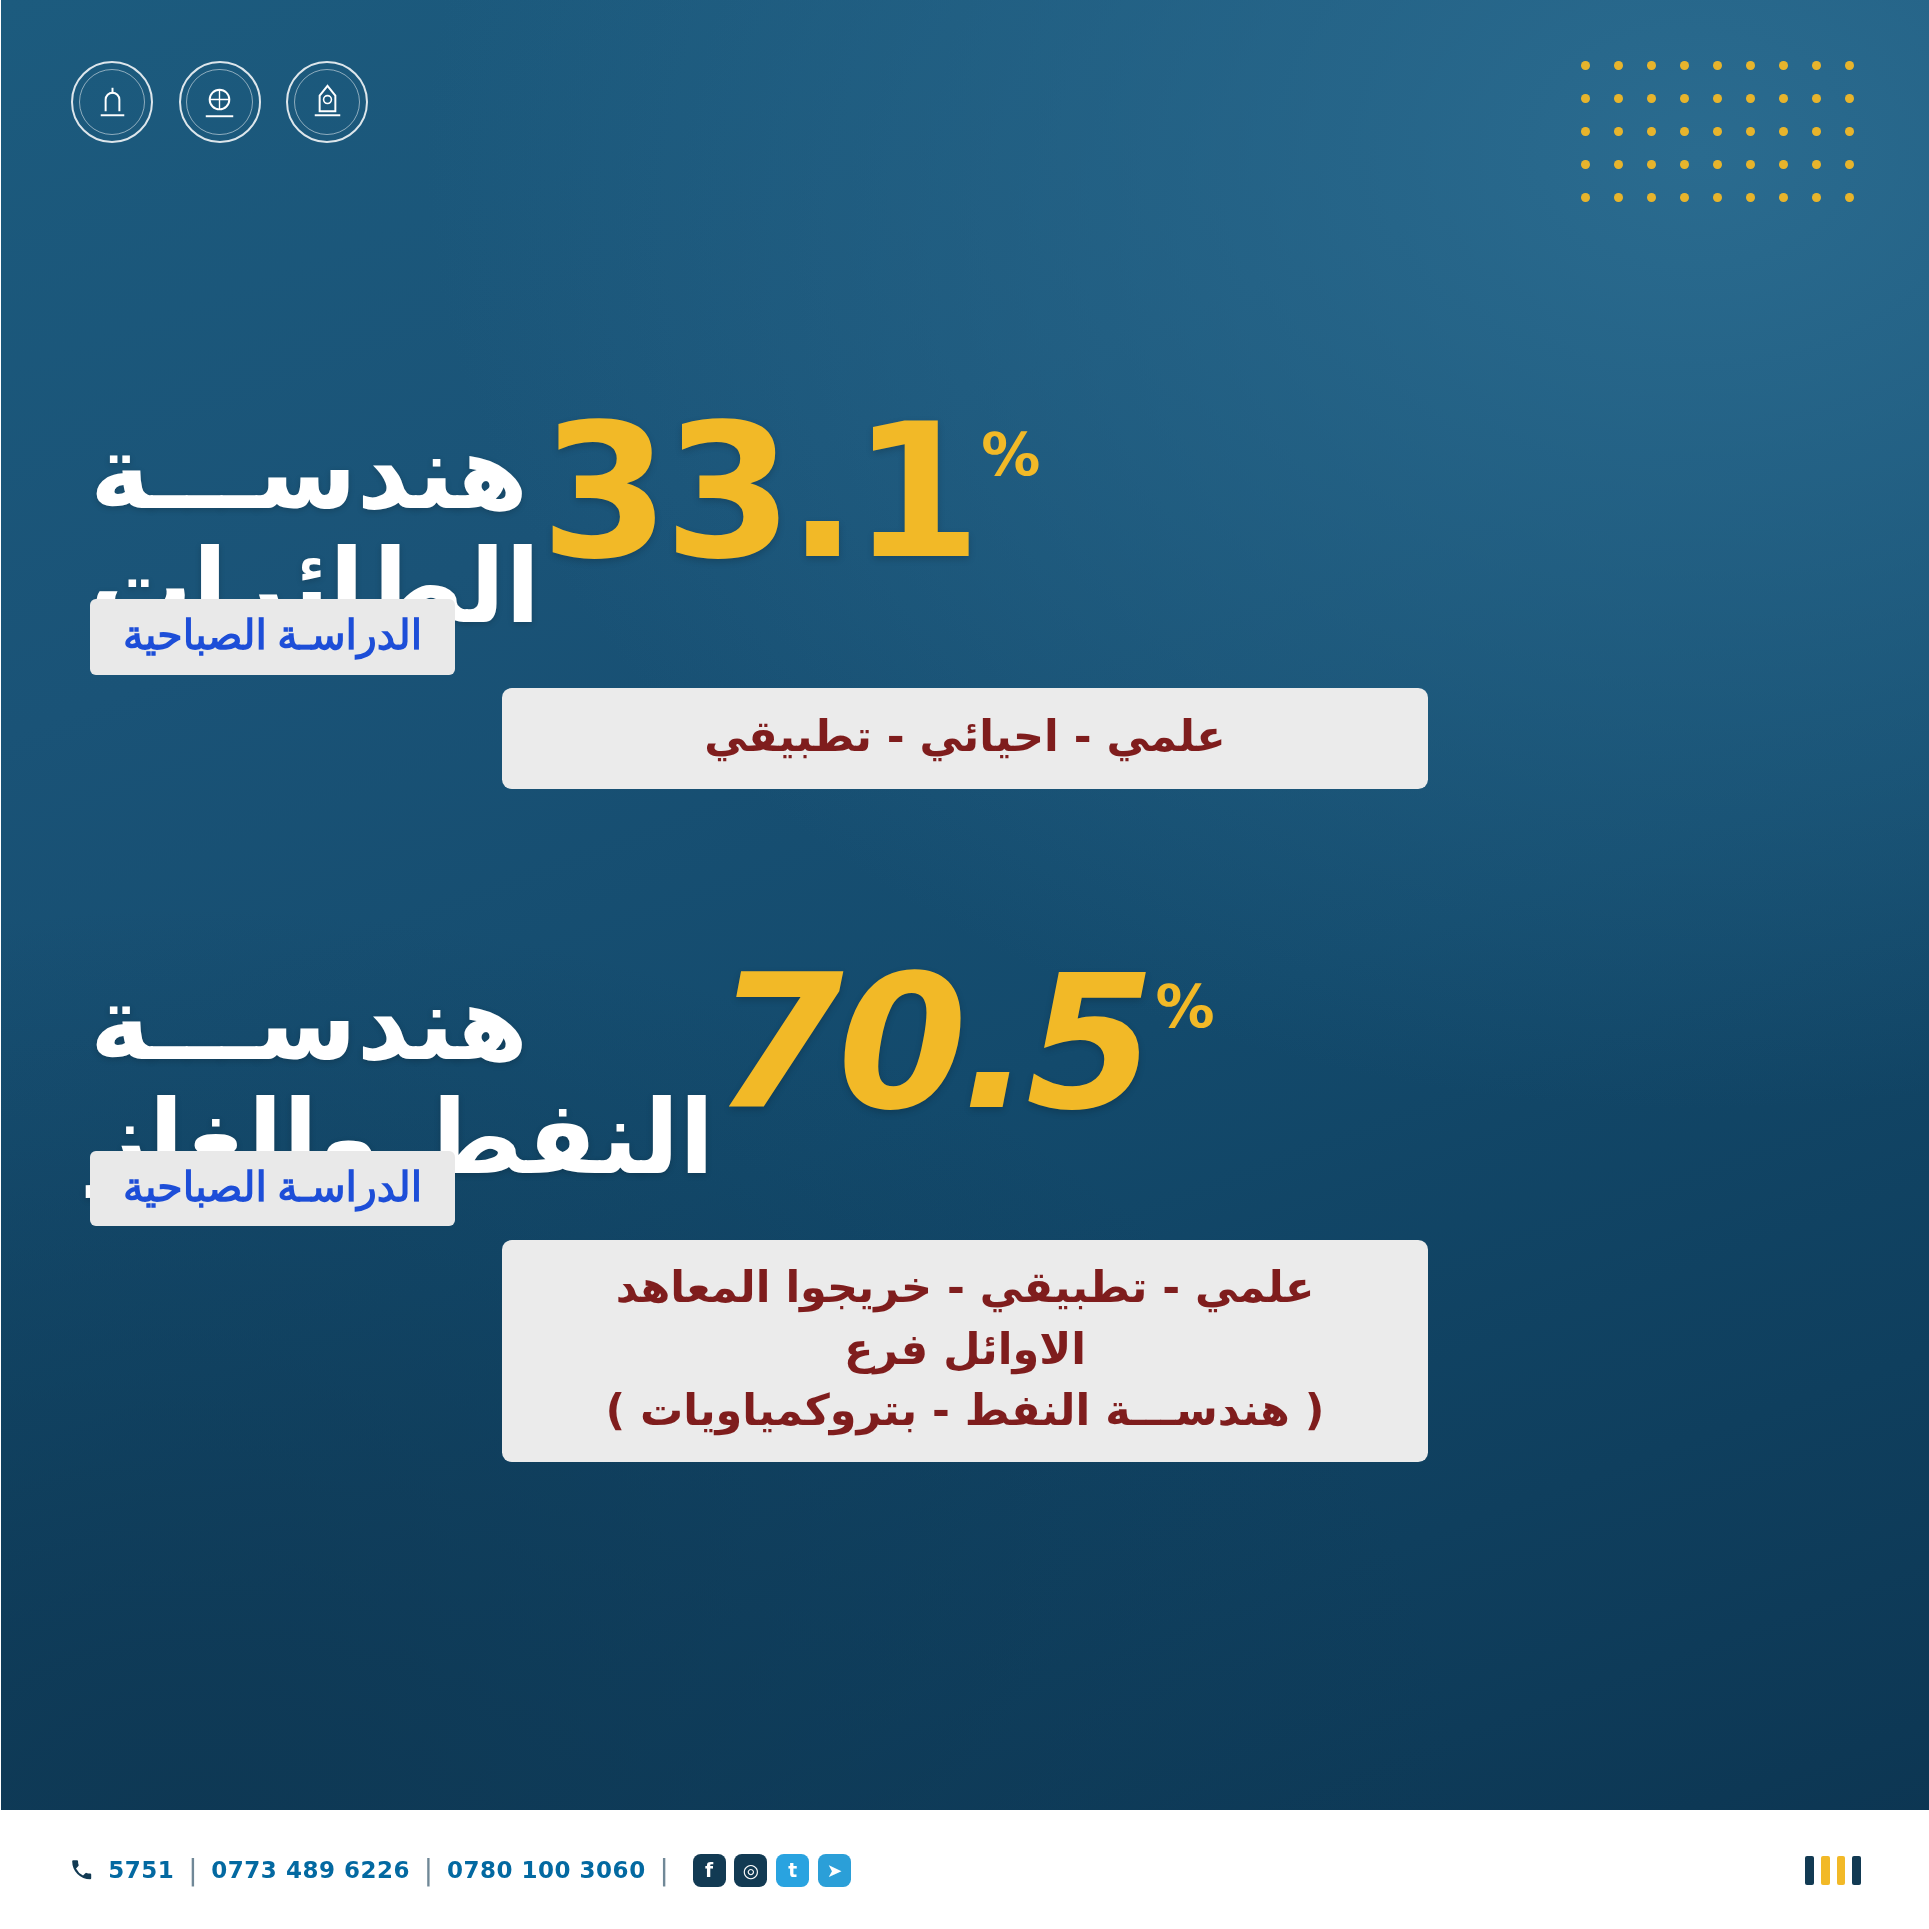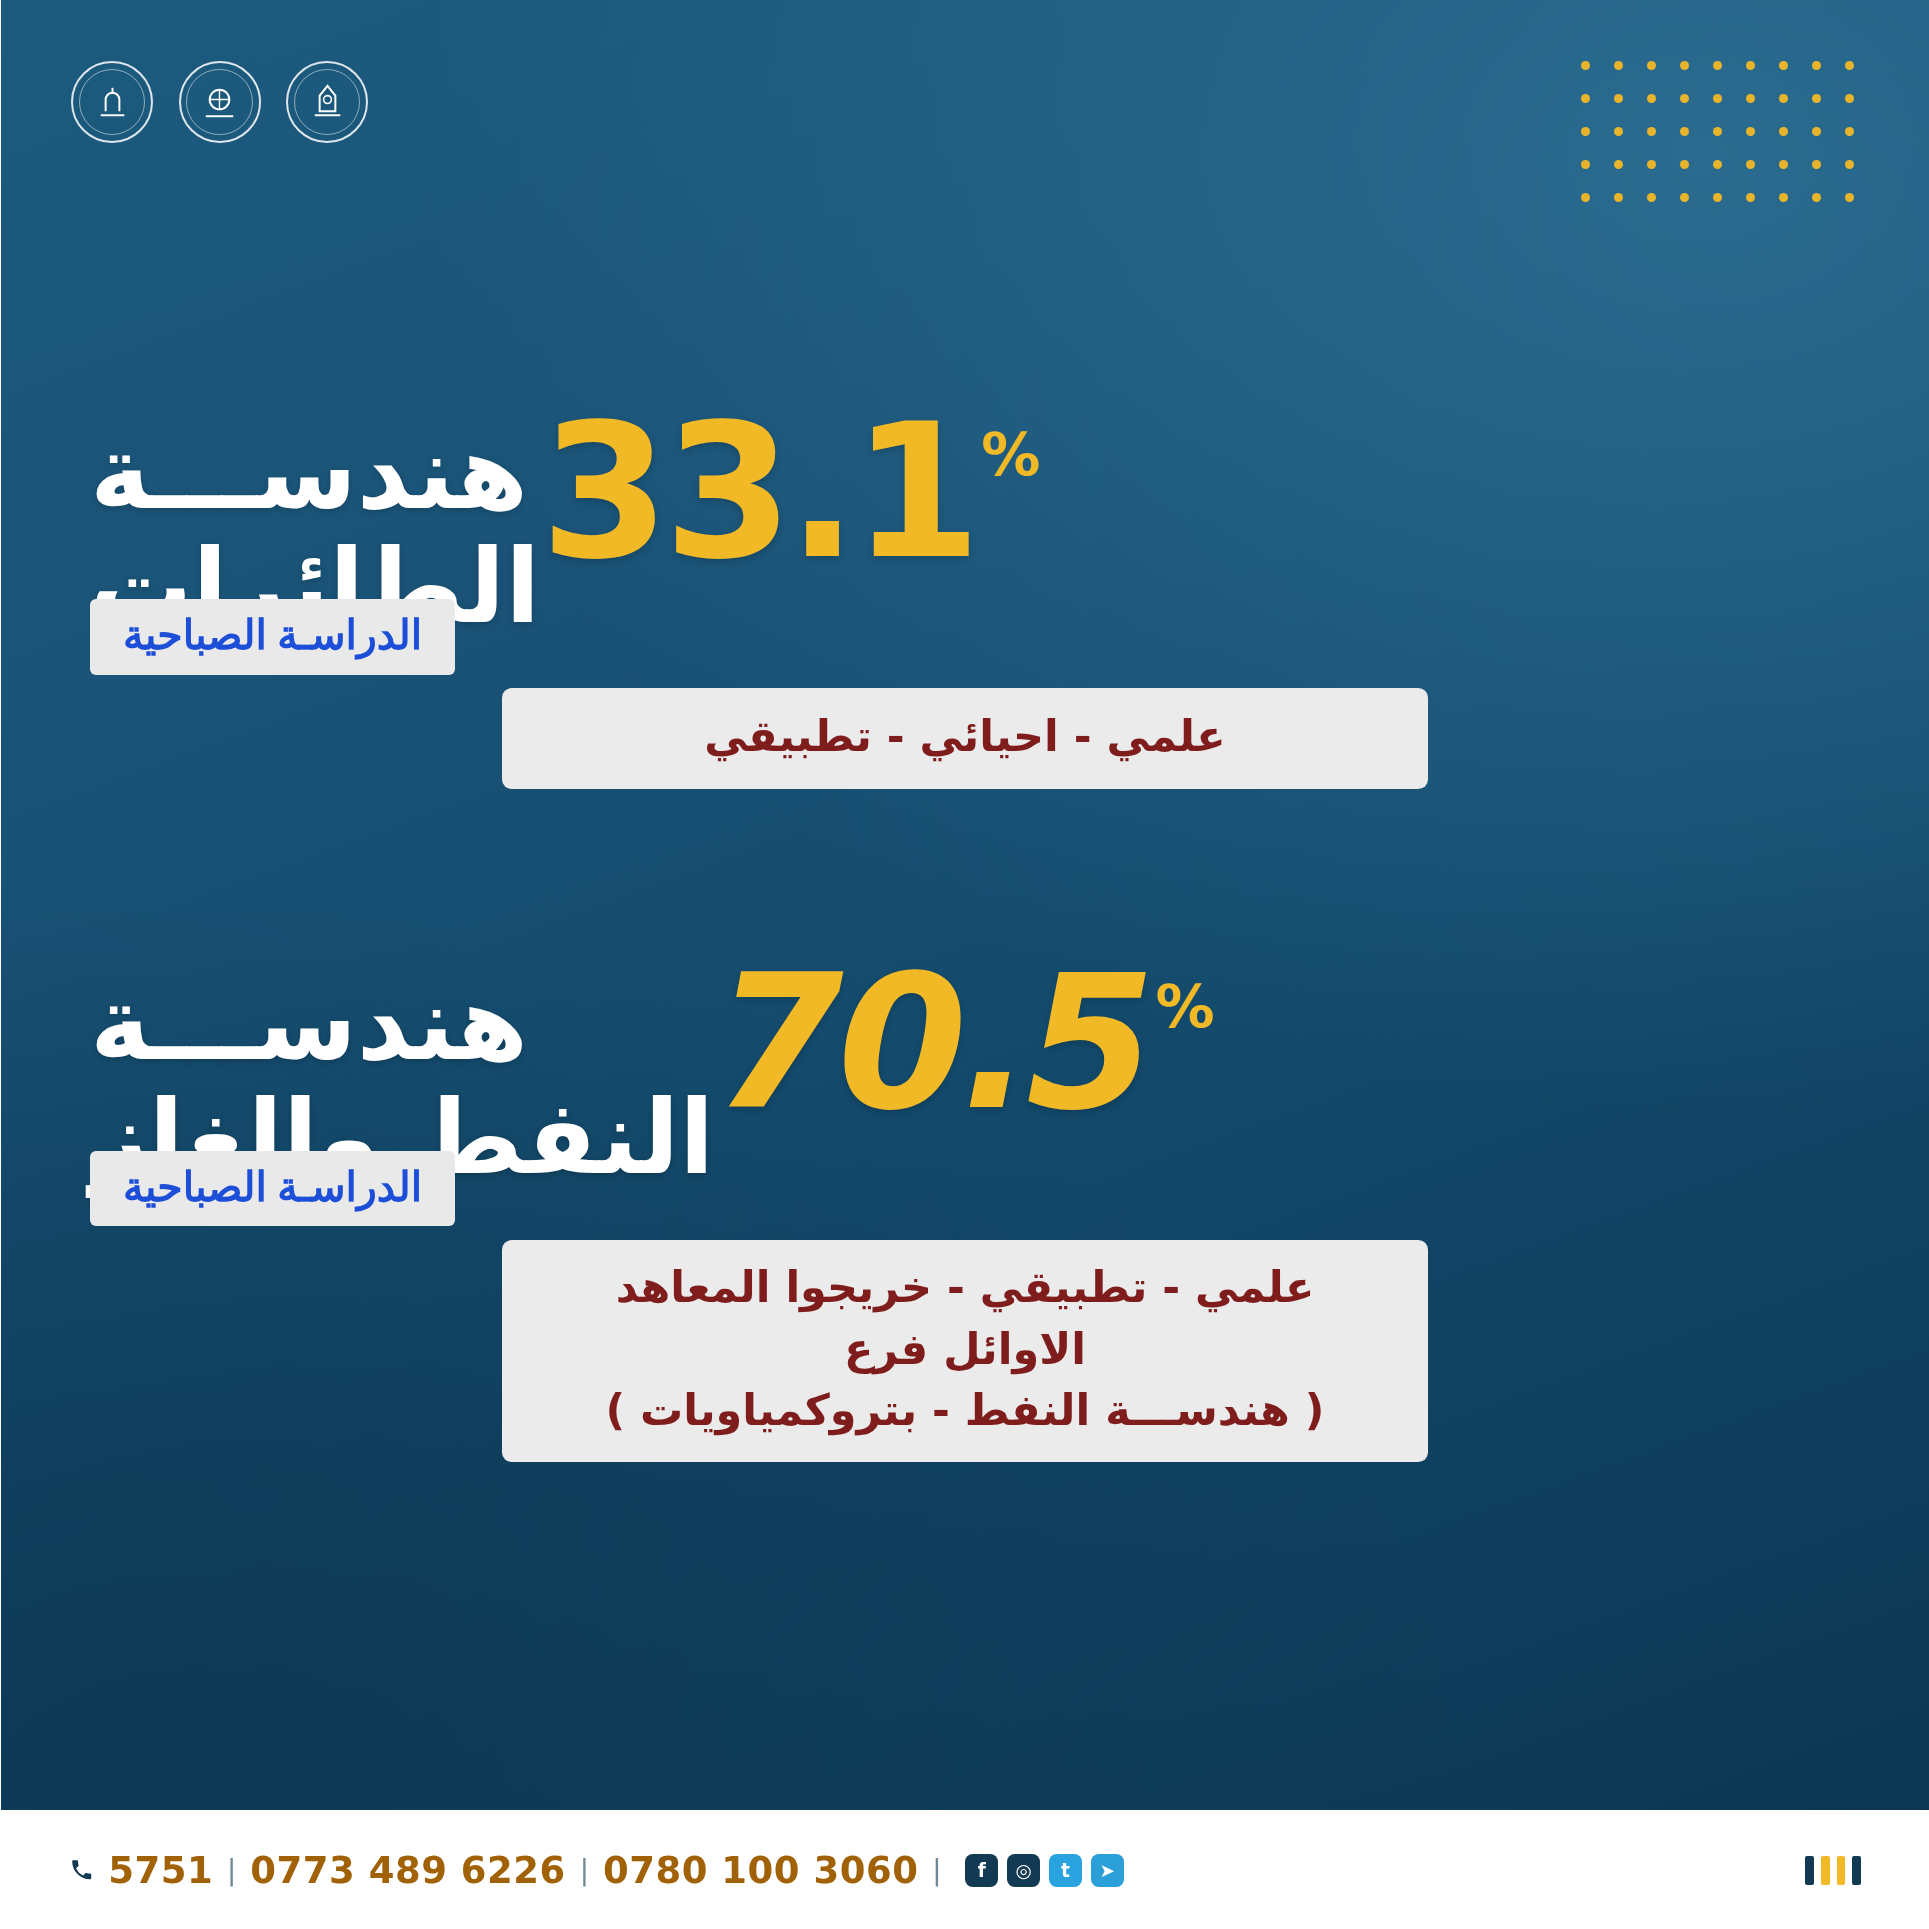--- a/index.html
+++ b/index.html
@@ -216,22 +216,22 @@
     gap: 13.7px;
     direction: ltr;
   }
   .contact .sep {
     color: #123a53;
     font-size: 29px;
     font-weight: 400;
     opacity: 0.6;
   }
   .phone {
-    color: #a16207;
-    font-size: 37px;
+    color: #0369a1;
+    font-size: 23px;
     font-weight: 700;
     letter-spacing: 0.5px;
     direction: ltr;
   }
   .phone-icon svg { display:block; }
   .socials {
     display: flex;
     flex-direction: row;
     gap: 8.8px;
     align-items: center;

